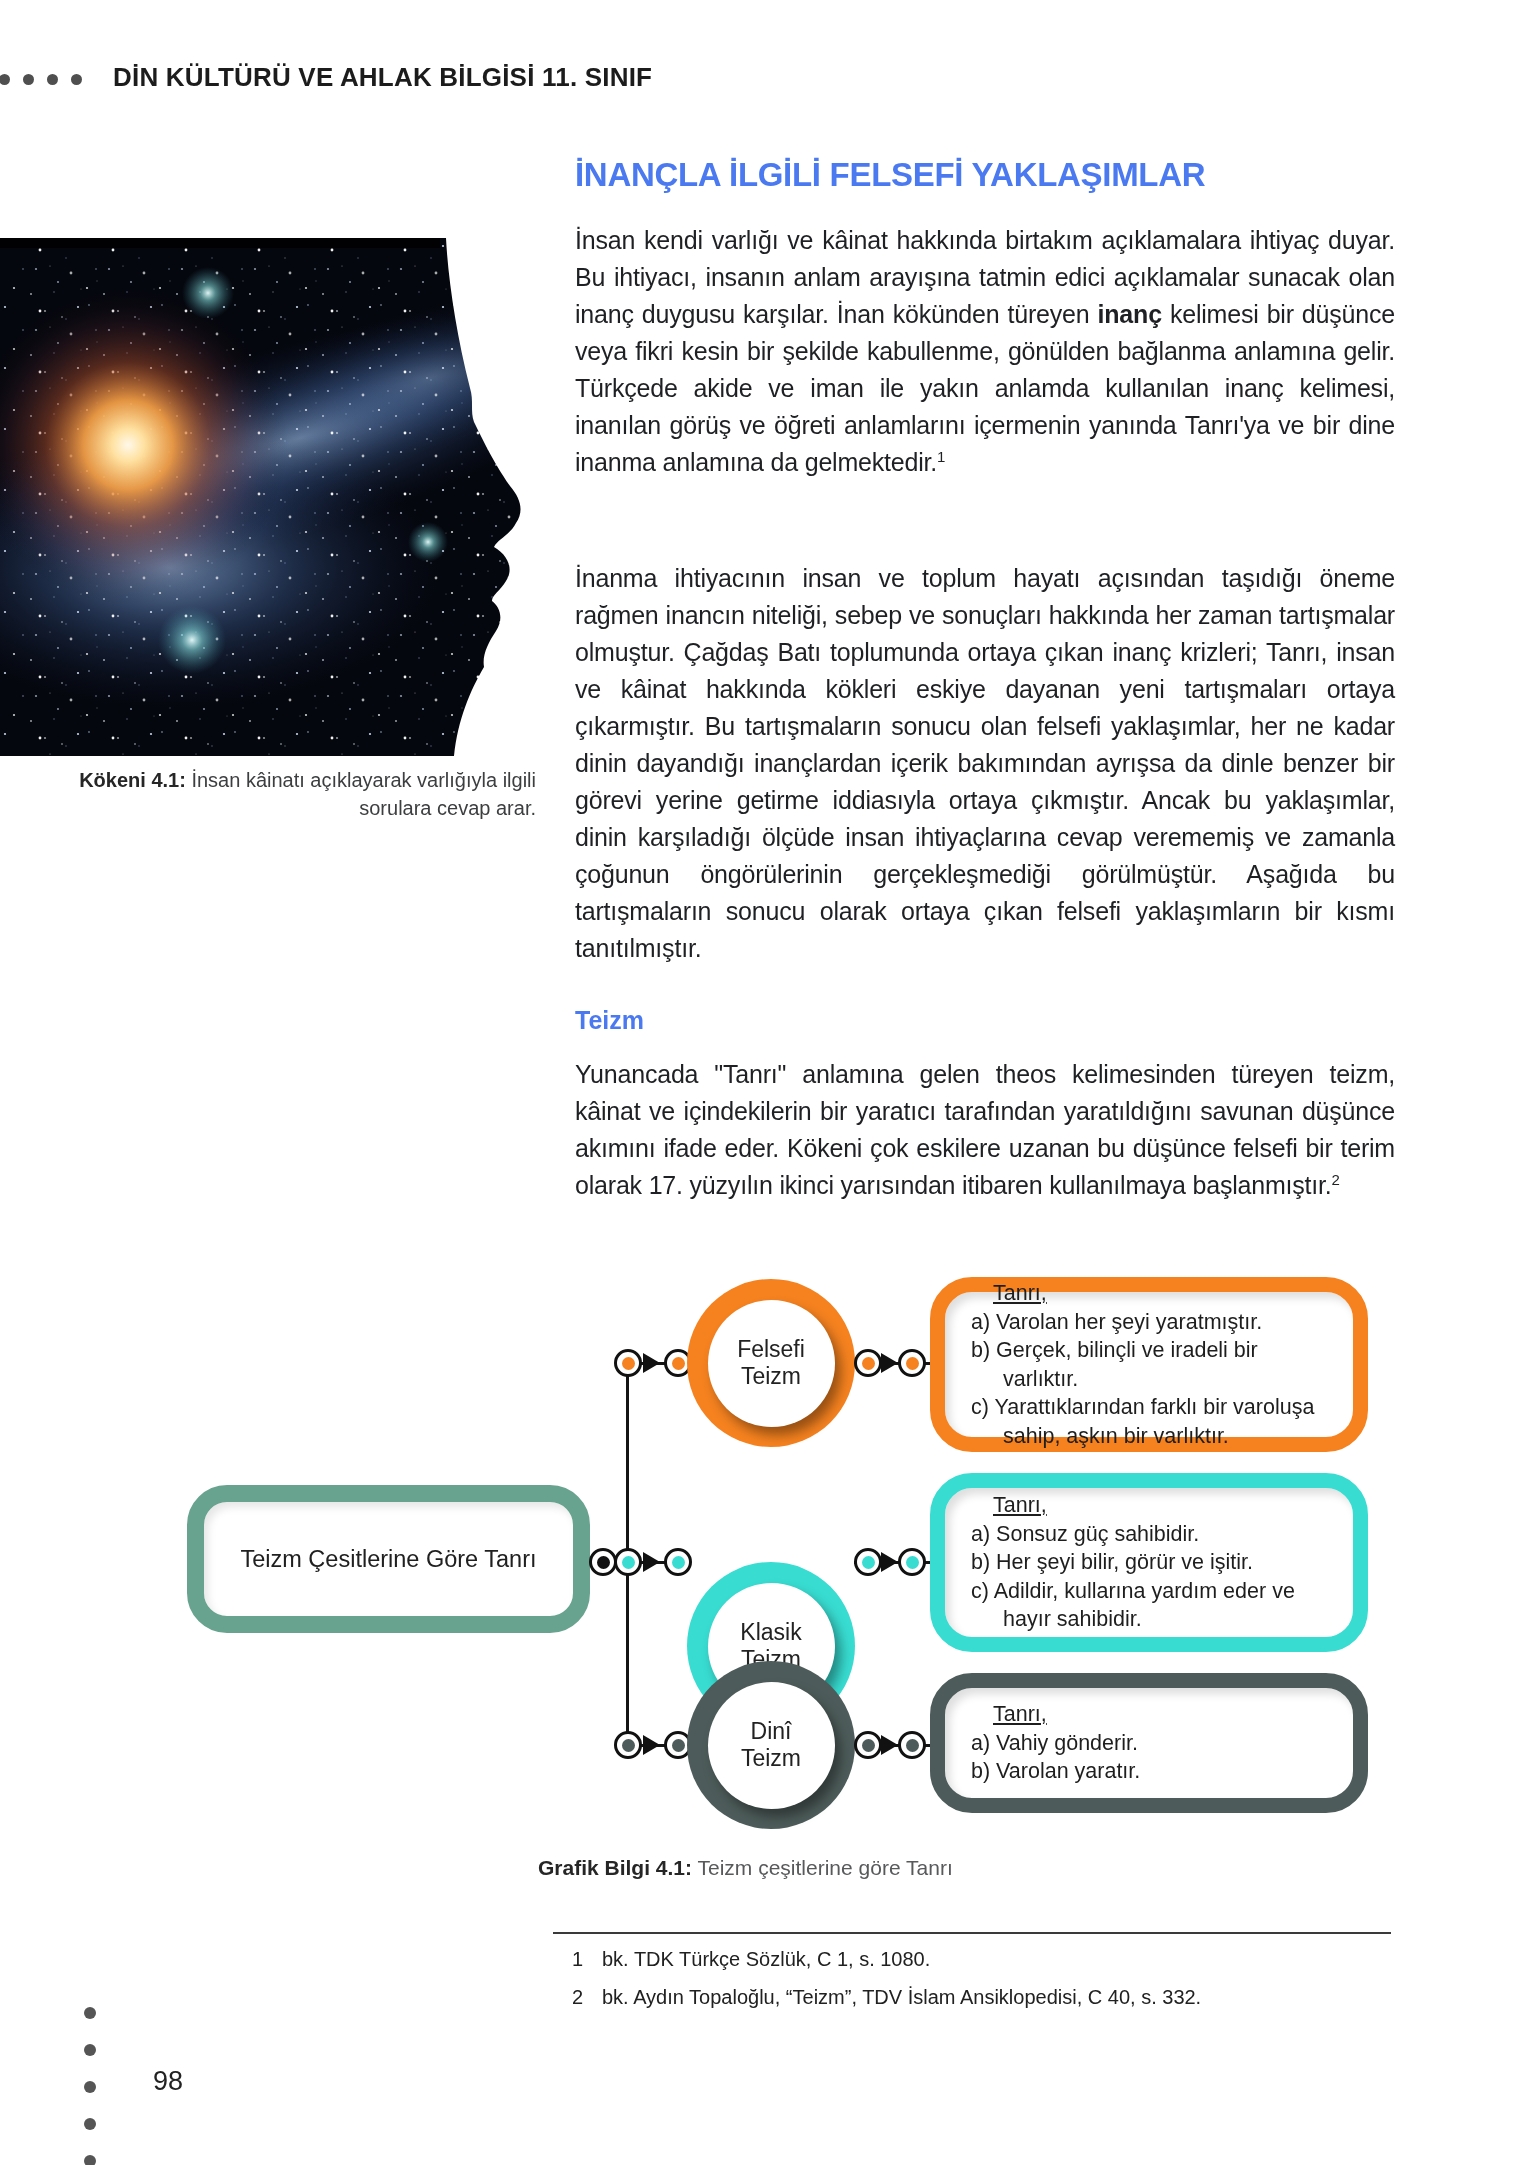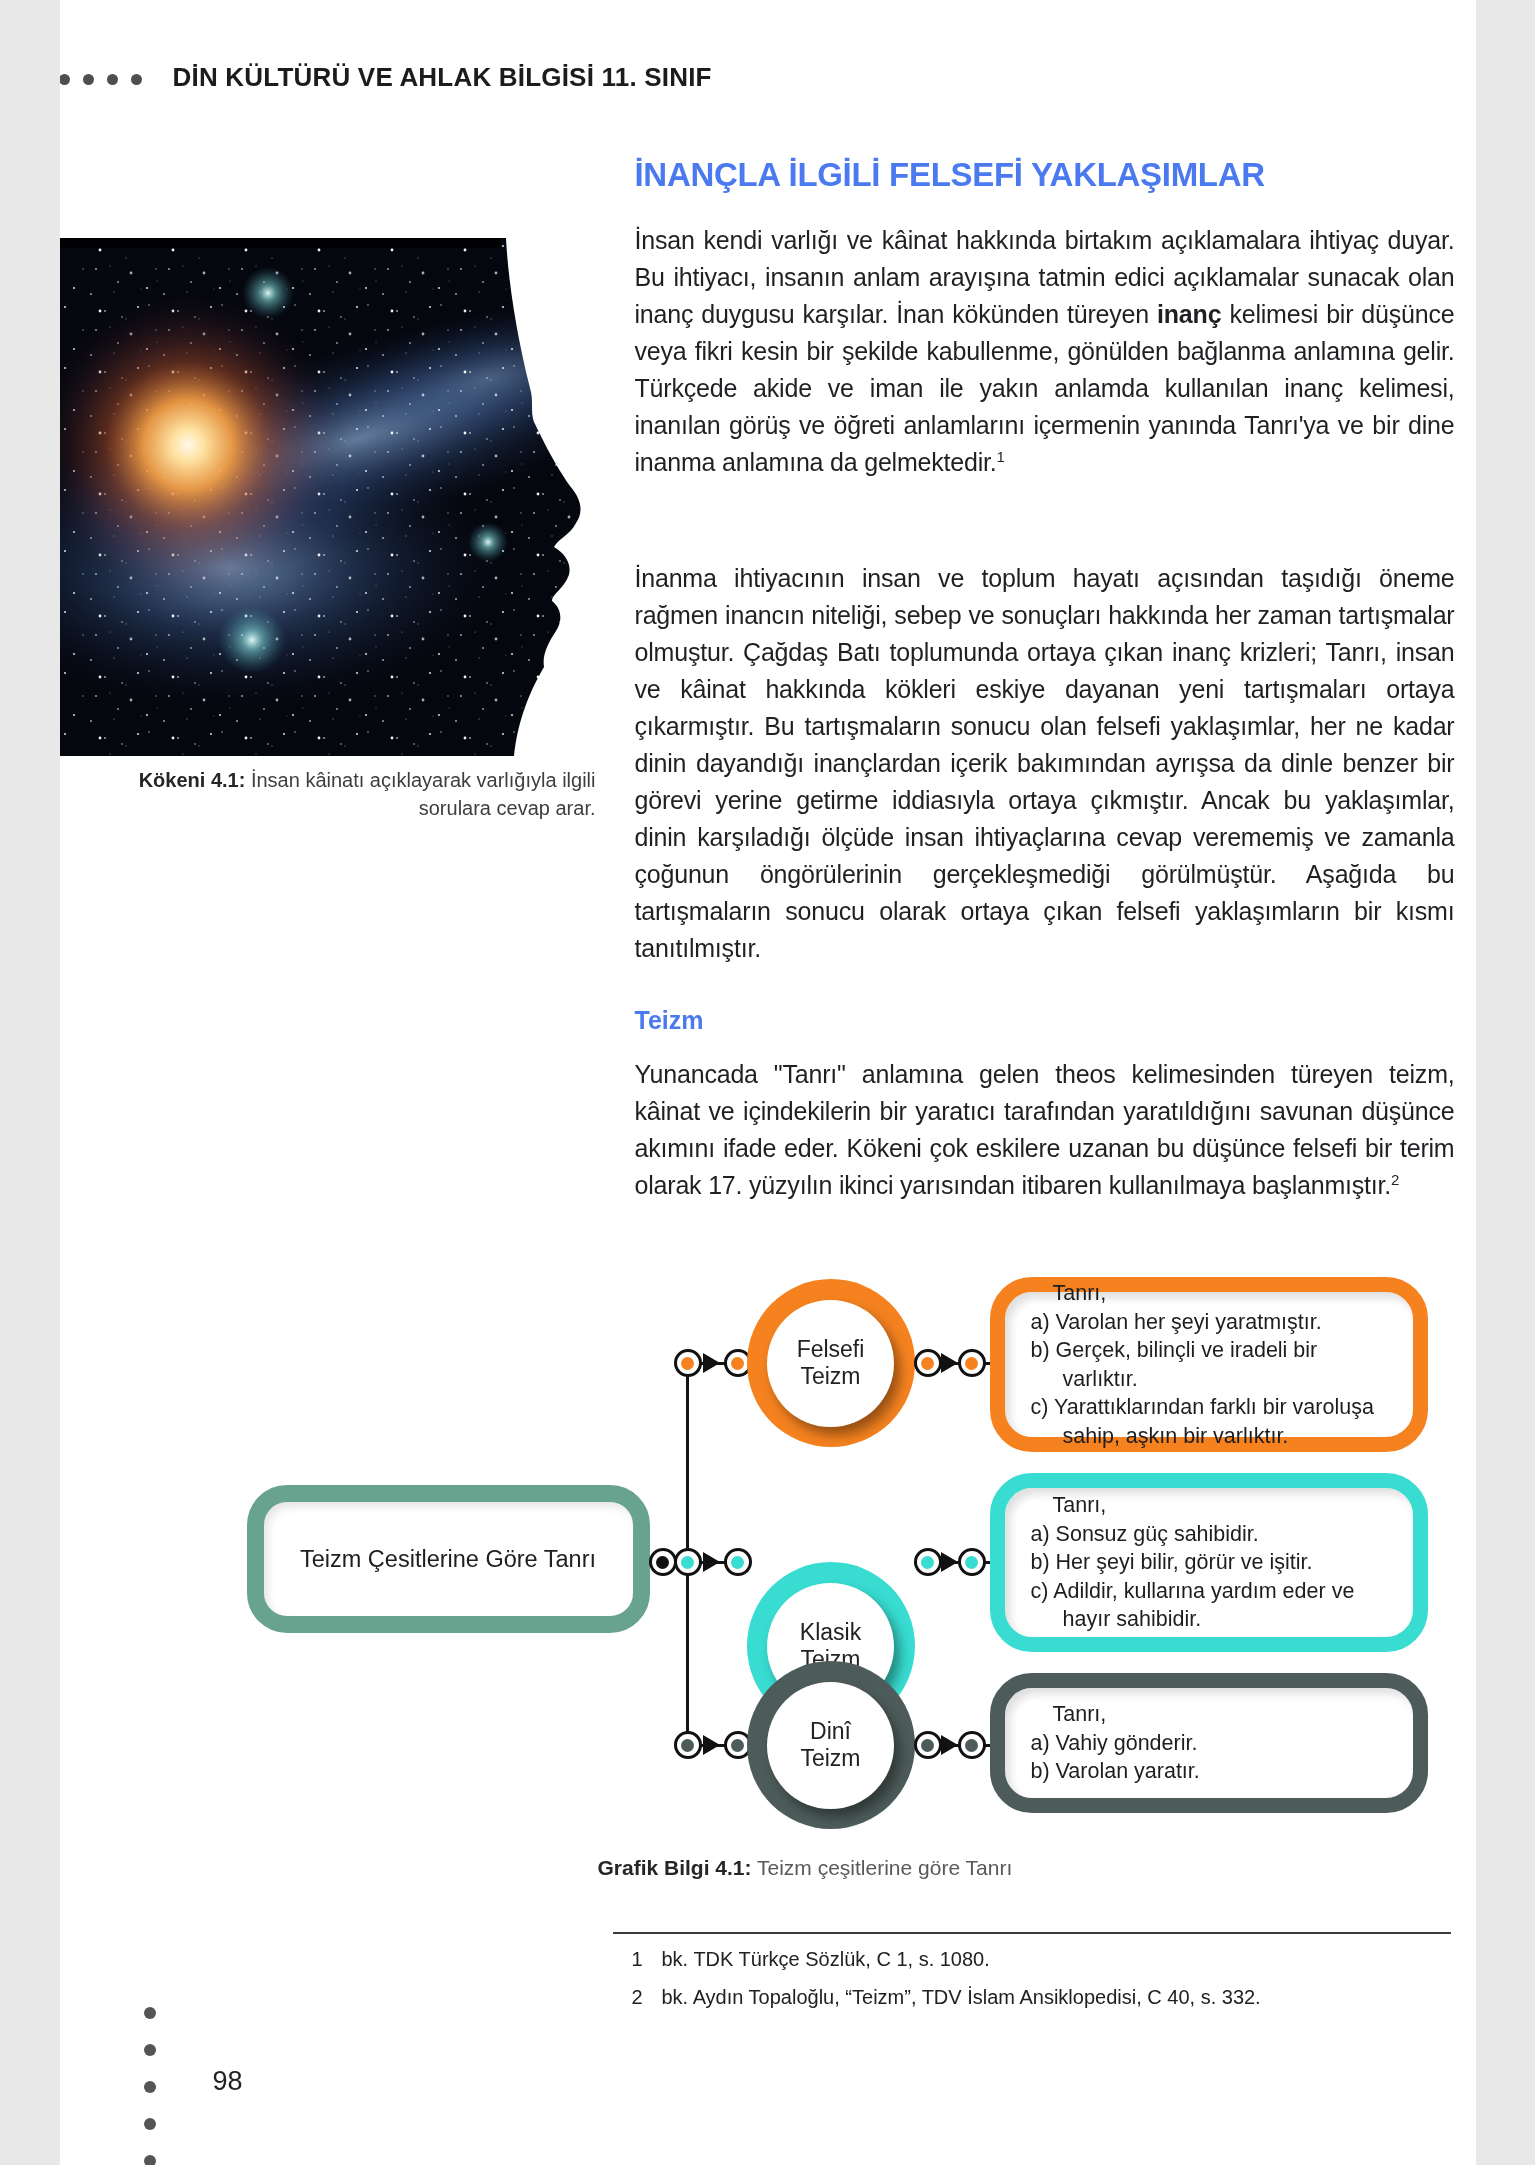--- a/index.html
+++ b/index.html
@@ -1,18 +1,18 @@
 <!DOCTYPE html>
 <html lang="tr"><head>
 <meta charset="utf-8">
 <style>
   * { margin:0; padding:0; box-sizing:border-box; }
   html,body { background:#e8e8e8; }
   body { font-family:"Liberation Sans", sans-serif; }
-  .page { position:relative; width:1416px; height:2165px; background:#ffffff; overflow:hidden; margin:0 auto; }
+  .page { position:relative; width:1535px; height:2165px; background:#ffffff; overflow:hidden; margin:0 auto; }
 
   
   .hdots { position:absolute; left:-1px; top:74px; display:flex; gap:13px; }
   .hdots i { width:11px; height:11px; border-radius:50%; background:#4f4f4f; display:block; }
   .book-header { position:absolute; left:113px; top:62px; font-size:26px; font-weight:bold; color:#1c1c1c; letter-spacing:.2px; }
 
   
   .col { position:absolute; left:575px; width:820px; color:#1f2023; }
   .main-title { top:156px; font-size:33px; font-weight:bold; letter-spacing:-.3px; }
   .para { text-align:justify; font-size:25px; line-height:37px; letter-spacing:-.2px; }
@@ -43,21 +43,21 @@
          border-bottom:10px solid transparent; border-left:17px solid #111; }
   .circle { position:absolute; left:687px; width:168px; height:168px; border-radius:50%; }
   .circle-inner { width:127px; height:127px; margin:20.5px; border-radius:50%; background:#fff;
                   box-shadow:6px 8px 12px rgba(0,0,0,.38); display:flex; flex-direction:column;
                   align-items:center; justify-content:center; text-align:center;
                   font-size:23px; line-height:27px; color:#222; }
   .ibox { position:absolute; left:930px; width:438px; border-style:solid; border-width:15px;
           border-radius:42px; background:#fff; display:flex; flex-direction:column; justify-content:center;
           padding:6px 20px 6px 26px; font-size:21.5px; line-height:28.5px; color:#1e1e1e;
           box-shadow:inset 5px 6px 9px rgba(0,0,0,.13); }
-  .ibox .t { margin-left:22px; }
+  .ibox .t { margin-left:22px;text-decoration:underline; }
   .ibox .it { padding-left:32px; text-indent:-32px; }
   .c0 { top:1279px; } .c1 { top:1562px; } .c2 { top:1661px; }
   .b0 { top:1277px; height:175px; } .b1 { top:1473px; height:179px; } .b2 { top:1673px; height:140px; }
   .grafik-cap { position:absolute; left:538px; top:1856px; font-size:21px; color:#58595b; }
   .grafik-cap b { color:#262626; }
 
   
   .rule { position:absolute; left:553px; top:1932px; width:838px; height:2px; background:#3a3a3a; }
   .fnote { position:absolute; left:572px; width:830px; display:flex; font-size:20px; color:#212121; }
   .fnote .n { width:30px; flex:none; }

